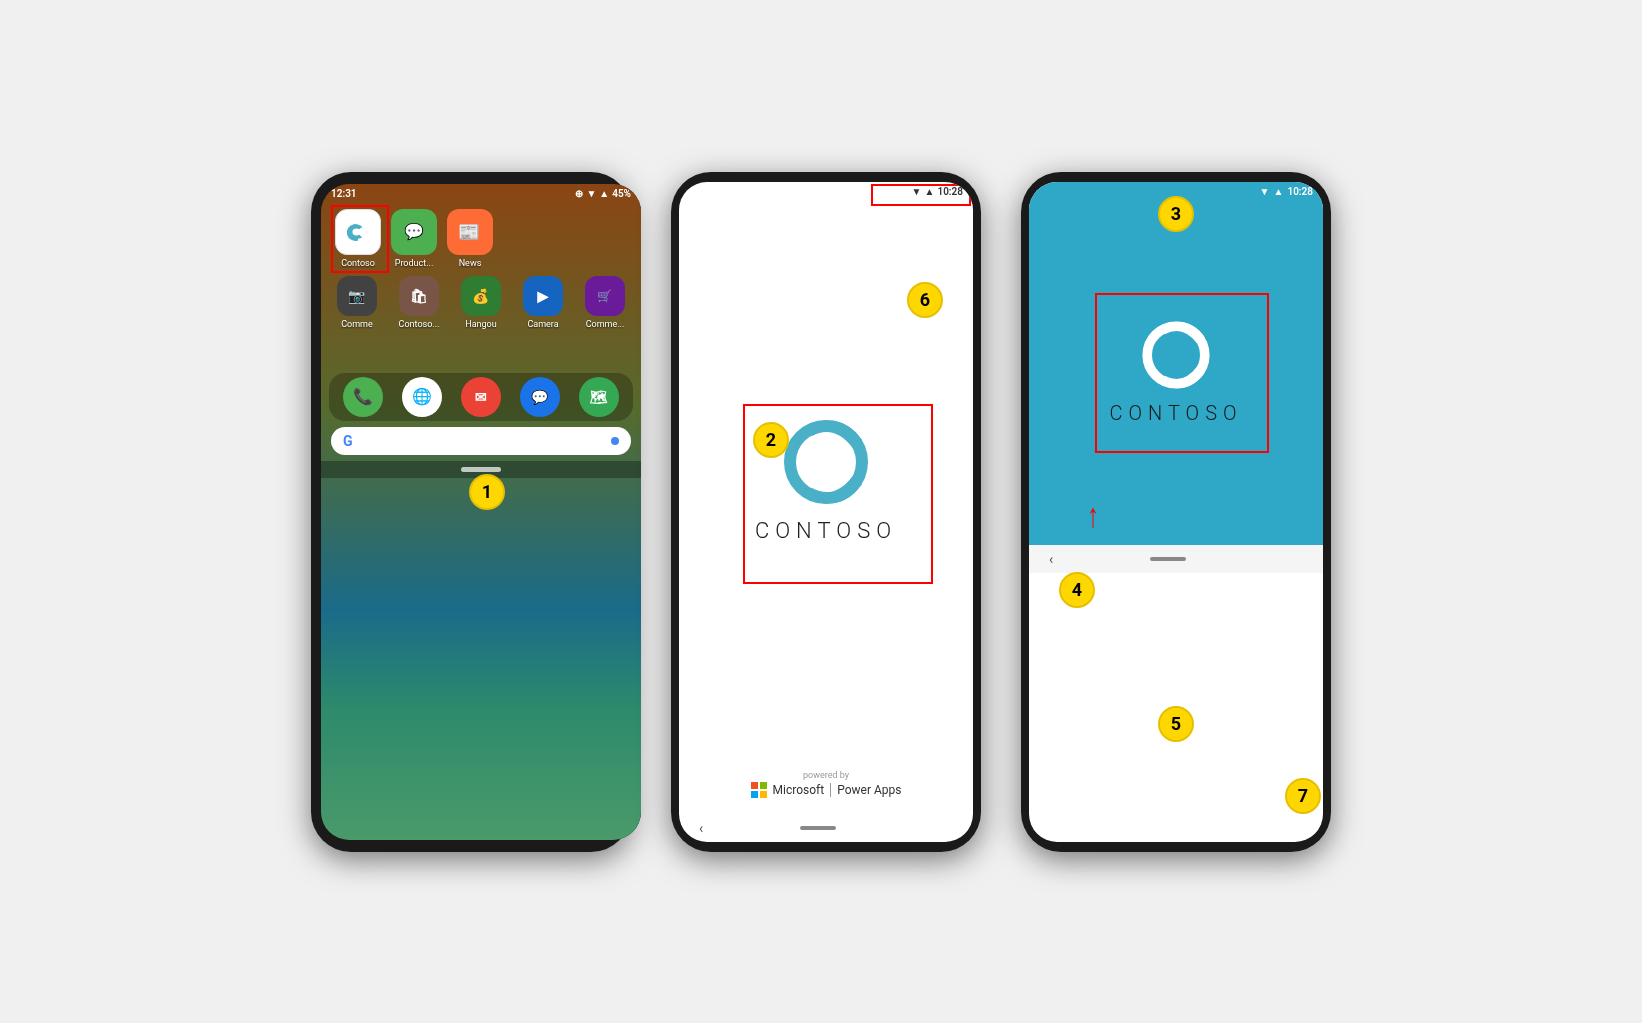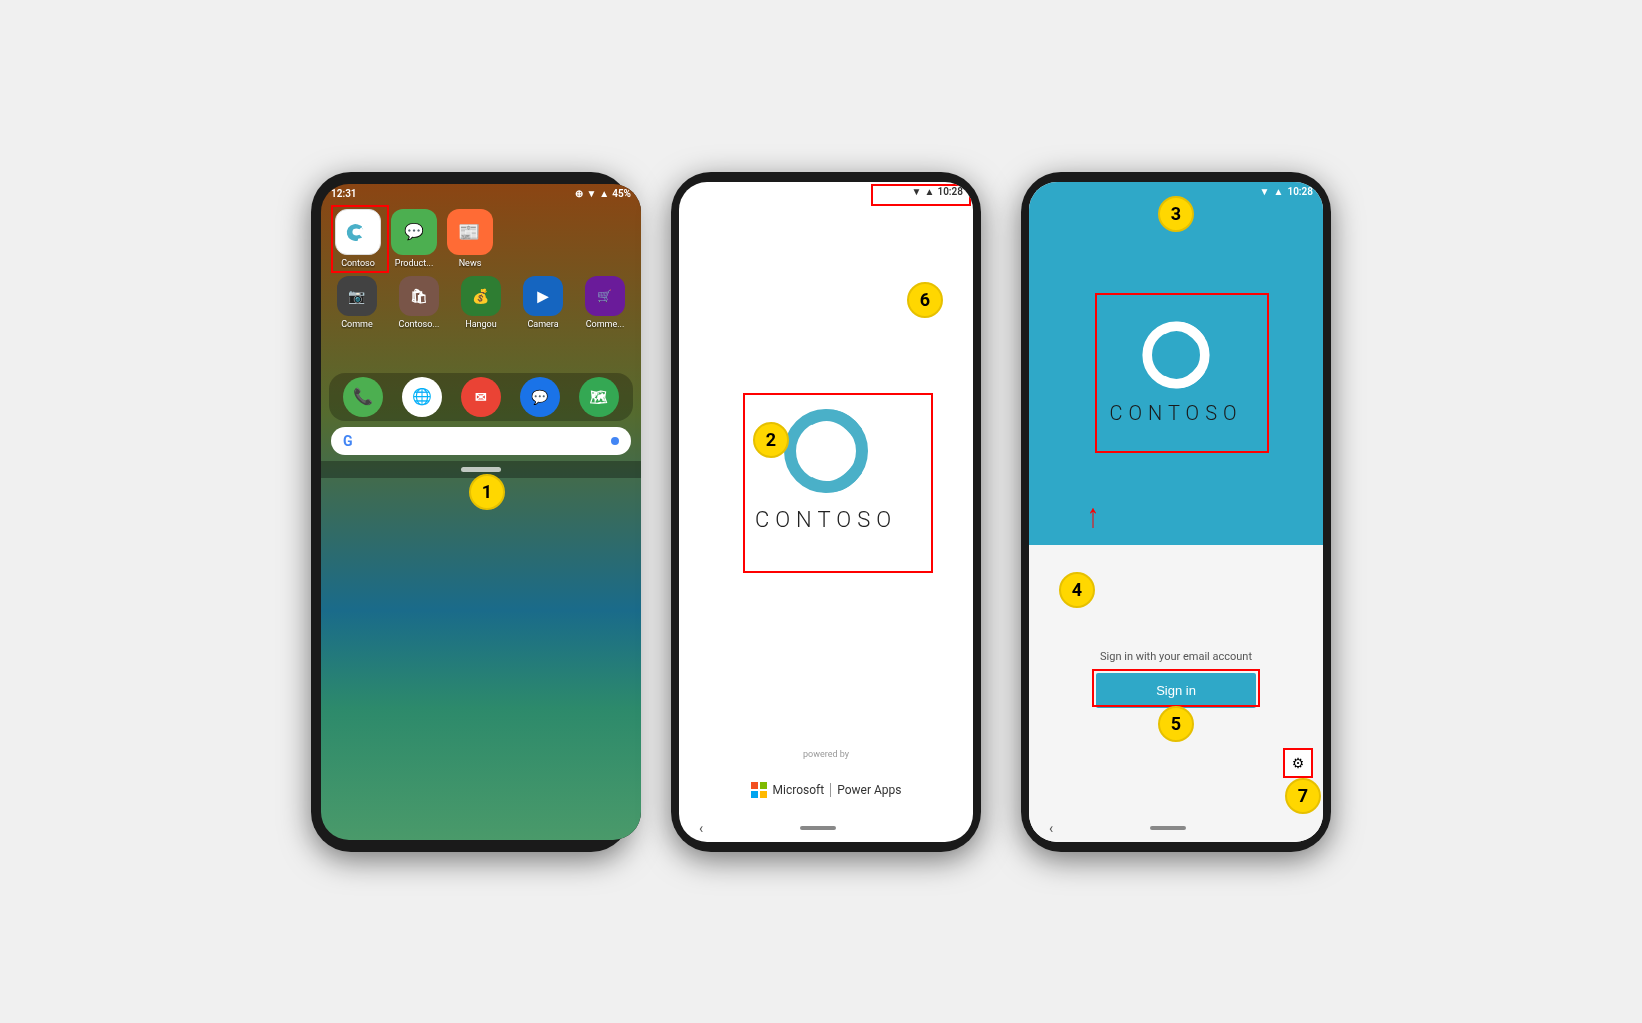--- a/index.html
+++ b/index.html
@@ -269,21 +269,21 @@
 
     .powered-by-area {
       padding: 16px;
       text-align: center;
       flex-shrink: 0;
     }
 
     .powered-by-text {
       font-size: 9px;
       color: #999;
-      margin-bottom: 23px;
+      margin-bottom: 2px;
     }
 
     .microsoft-logo {
       display: flex;
       align-items: center;
       gap: 6px;
       justify-content: center;
     }
 
     .ms-grid {
@@ -664,32 +664,20 @@
               <rect x="38" y="14" width="28" height="12" fill="#2fa8c8"></rect>
               <rect x="38" y="74" width="28" height="12" fill="#2fa8c8"></rect>
               <path d="M76 35 L86 28 Q65 -2 30 14 L36 24 Q58 12 76 35Z" fill="white"></path>
               <path d="M76 65 L86 72 Q65 102 30 86 L36 76 Q58 88 76 65Z" fill="white"></path>
             </svg>
             <span class="contoso-text-white">CONTOSO</span>
           </div>
         </div>
       </div>
 
-      <div class="signin-bottom">
-        <span class="signin-email-text">Sign in with your email account</span>
-
-        <div style="position:relative;">
-          <div class="red-box" style="top:-4px; left:-4px; width:168px; height:38px;"></div>
-          <button class="signin-button">Sign in</button>
-        </div>
-
-        <div style="position:absolute; bottom:36px; right:10px; border:2px solid red; width:30px; height:30px; background:white; display:flex; align-items:center; justify-content:center;">
-          <span style="font-size:14px;">⚙</span>
-        </div>
-      </div>
 
       <div class="signin-nav">
         <span class="nav-arrow">‹</span>
         <div class="nav-pill"></div>
         <span style="width:20px;"></span>
       </div>
 
       <div class="annotation-circle" style="top: 14px; left: 50%; transform:translateX(-50%);">
         <span>3</span>
       </div>

